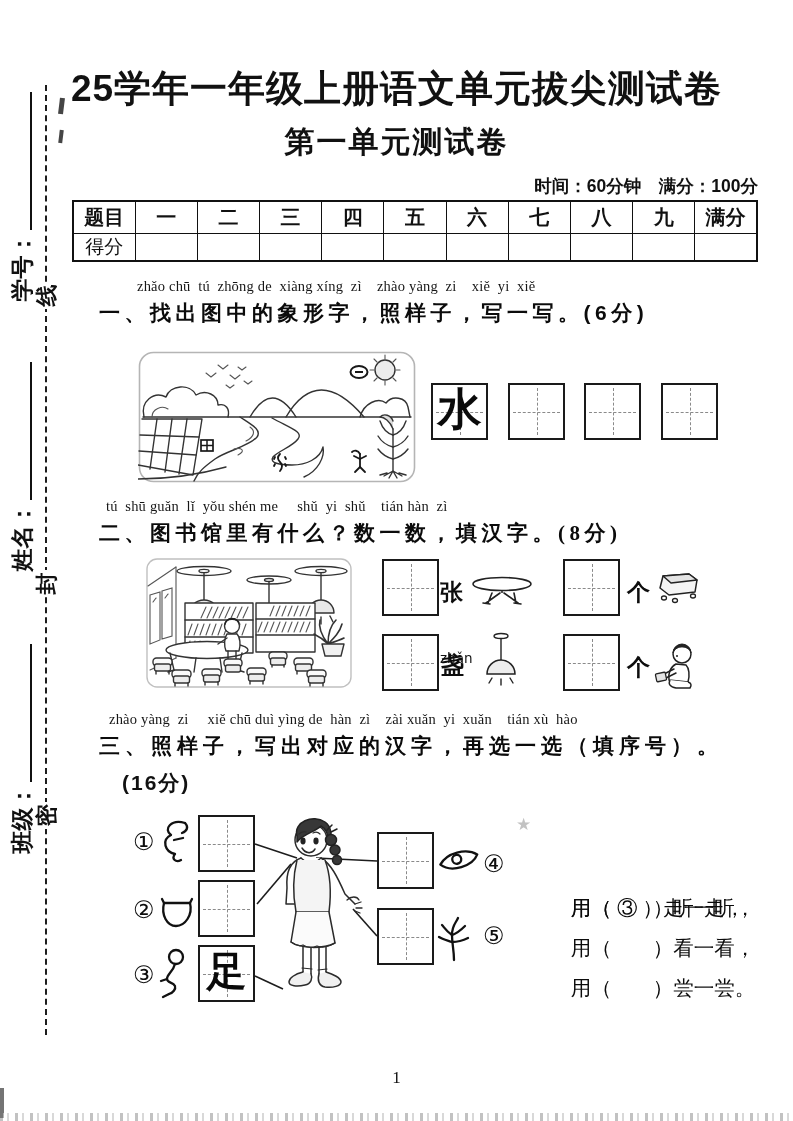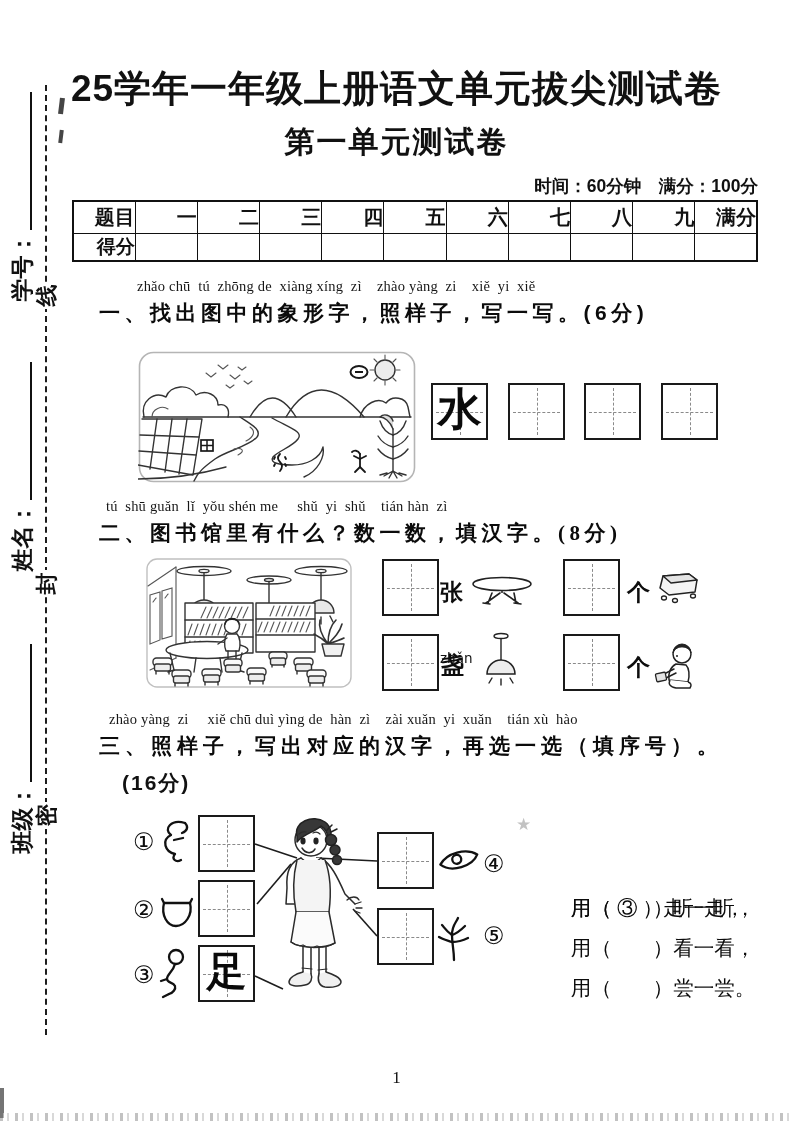--- a/index.html
+++ b/index.html
@@ -12,23 +12,23 @@
   .kai{font-family:"Liberation Serif","DejaVu Serif",serif;}
   
   .seal-line{left:45px;top:85px;height:950px;width:0;border-left:2.5px dashed #1c1c1c;}
   .seal-group{width:250px;height:30px;display:flex;align-items:center;justify-content:center;
               transform:rotate(-90deg);font-size:23px;font-weight:700;white-space:nowrap;}
   .seal-blank{display:inline-block;width:138px;height:18px;border-bottom:2.2px solid #111;margin-left:2px;}
   .seal-char{left:33px;width:27px;height:27px;line-height:27px;text-align:center;font-size:22px;font-weight:700;
              transform:rotate(-90deg);background:#fff;}
   
   table.score{border-collapse:collapse;table-layout:fixed;width:686px;border:2.5px solid #111;}
-  table.score td{border:1.6px solid #111;text-align:right;padding:0;}
+  table.score td{border:1.6px solid #111;text-align:center;padding:0;}
   table.score .hrow td{height:31px;font-size:20px;font-weight:700;}
-  table.score .srow td{height:26px;font-size:19px;font-weight:700;margin-left:36px;}
+  table.score .srow td{height:26px;font-size:19px;font-weight:400;margin-left:36px;}
   
   .tzg{width:57px;height:57px;border:2.2px solid #1a1a1a;background:#fff;box-sizing:border-box;position:absolute;}
   .tzg:before{content:"";position:absolute;left:50%;top:3px;bottom:3px;border-left:1.5px dashed #8a8a8a;}
   .tzg:after{content:"";position:absolute;top:50%;left:3px;right:3px;border-top:1.5px dashed #8a8a8a;}
   .tzg .ch{position:absolute;left:0;right:0;top:50%;transform:translateY(-54%);text-align:center;
            font-size:44px;font-weight:700;font-family:"Liberation Serif","DejaVu Serif",serif;color:#0a0a0a;z-index:2;}
   .measure{font-size:23px;font-weight:600;color:#0d0d0d;}
   .circled{font-size:24px;color:#0d0d0d;font-family:"DejaVu Sans",sans-serif;}
   .sent-row{position:relative;height:40px;line-height:40px;padding-left:24px;font-size:20.5px;
             font-family:"Liberation Serif","DejaVu Serif",serif;white-space:pre;color:#0b0b0b;}

